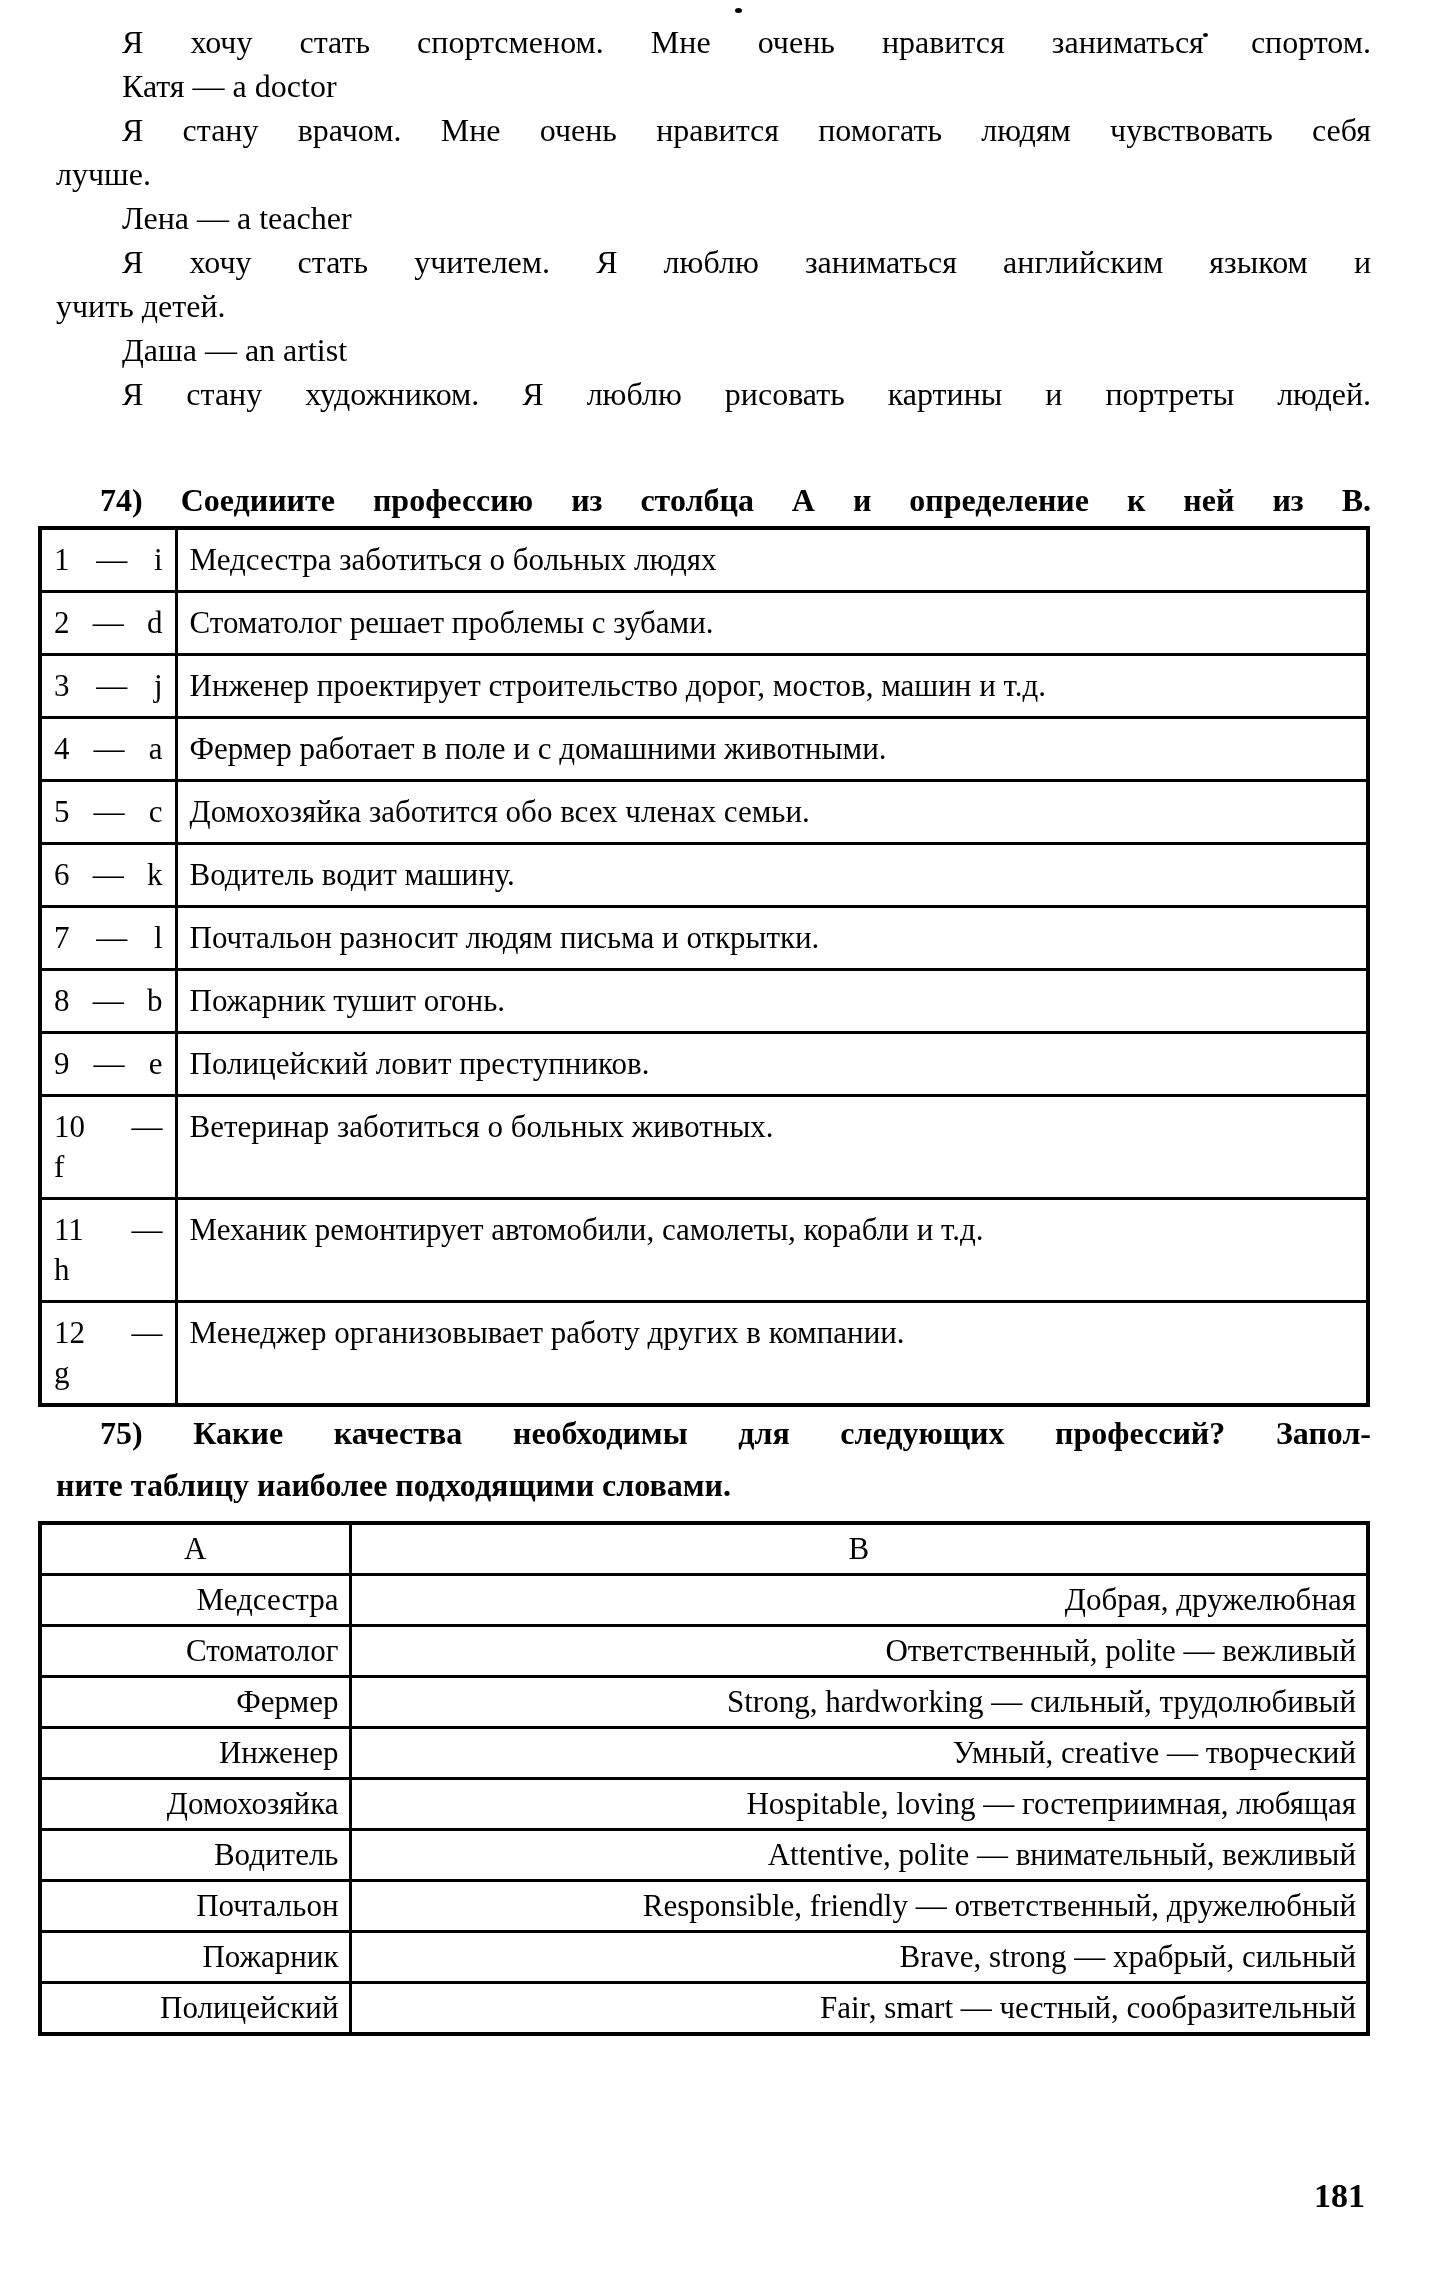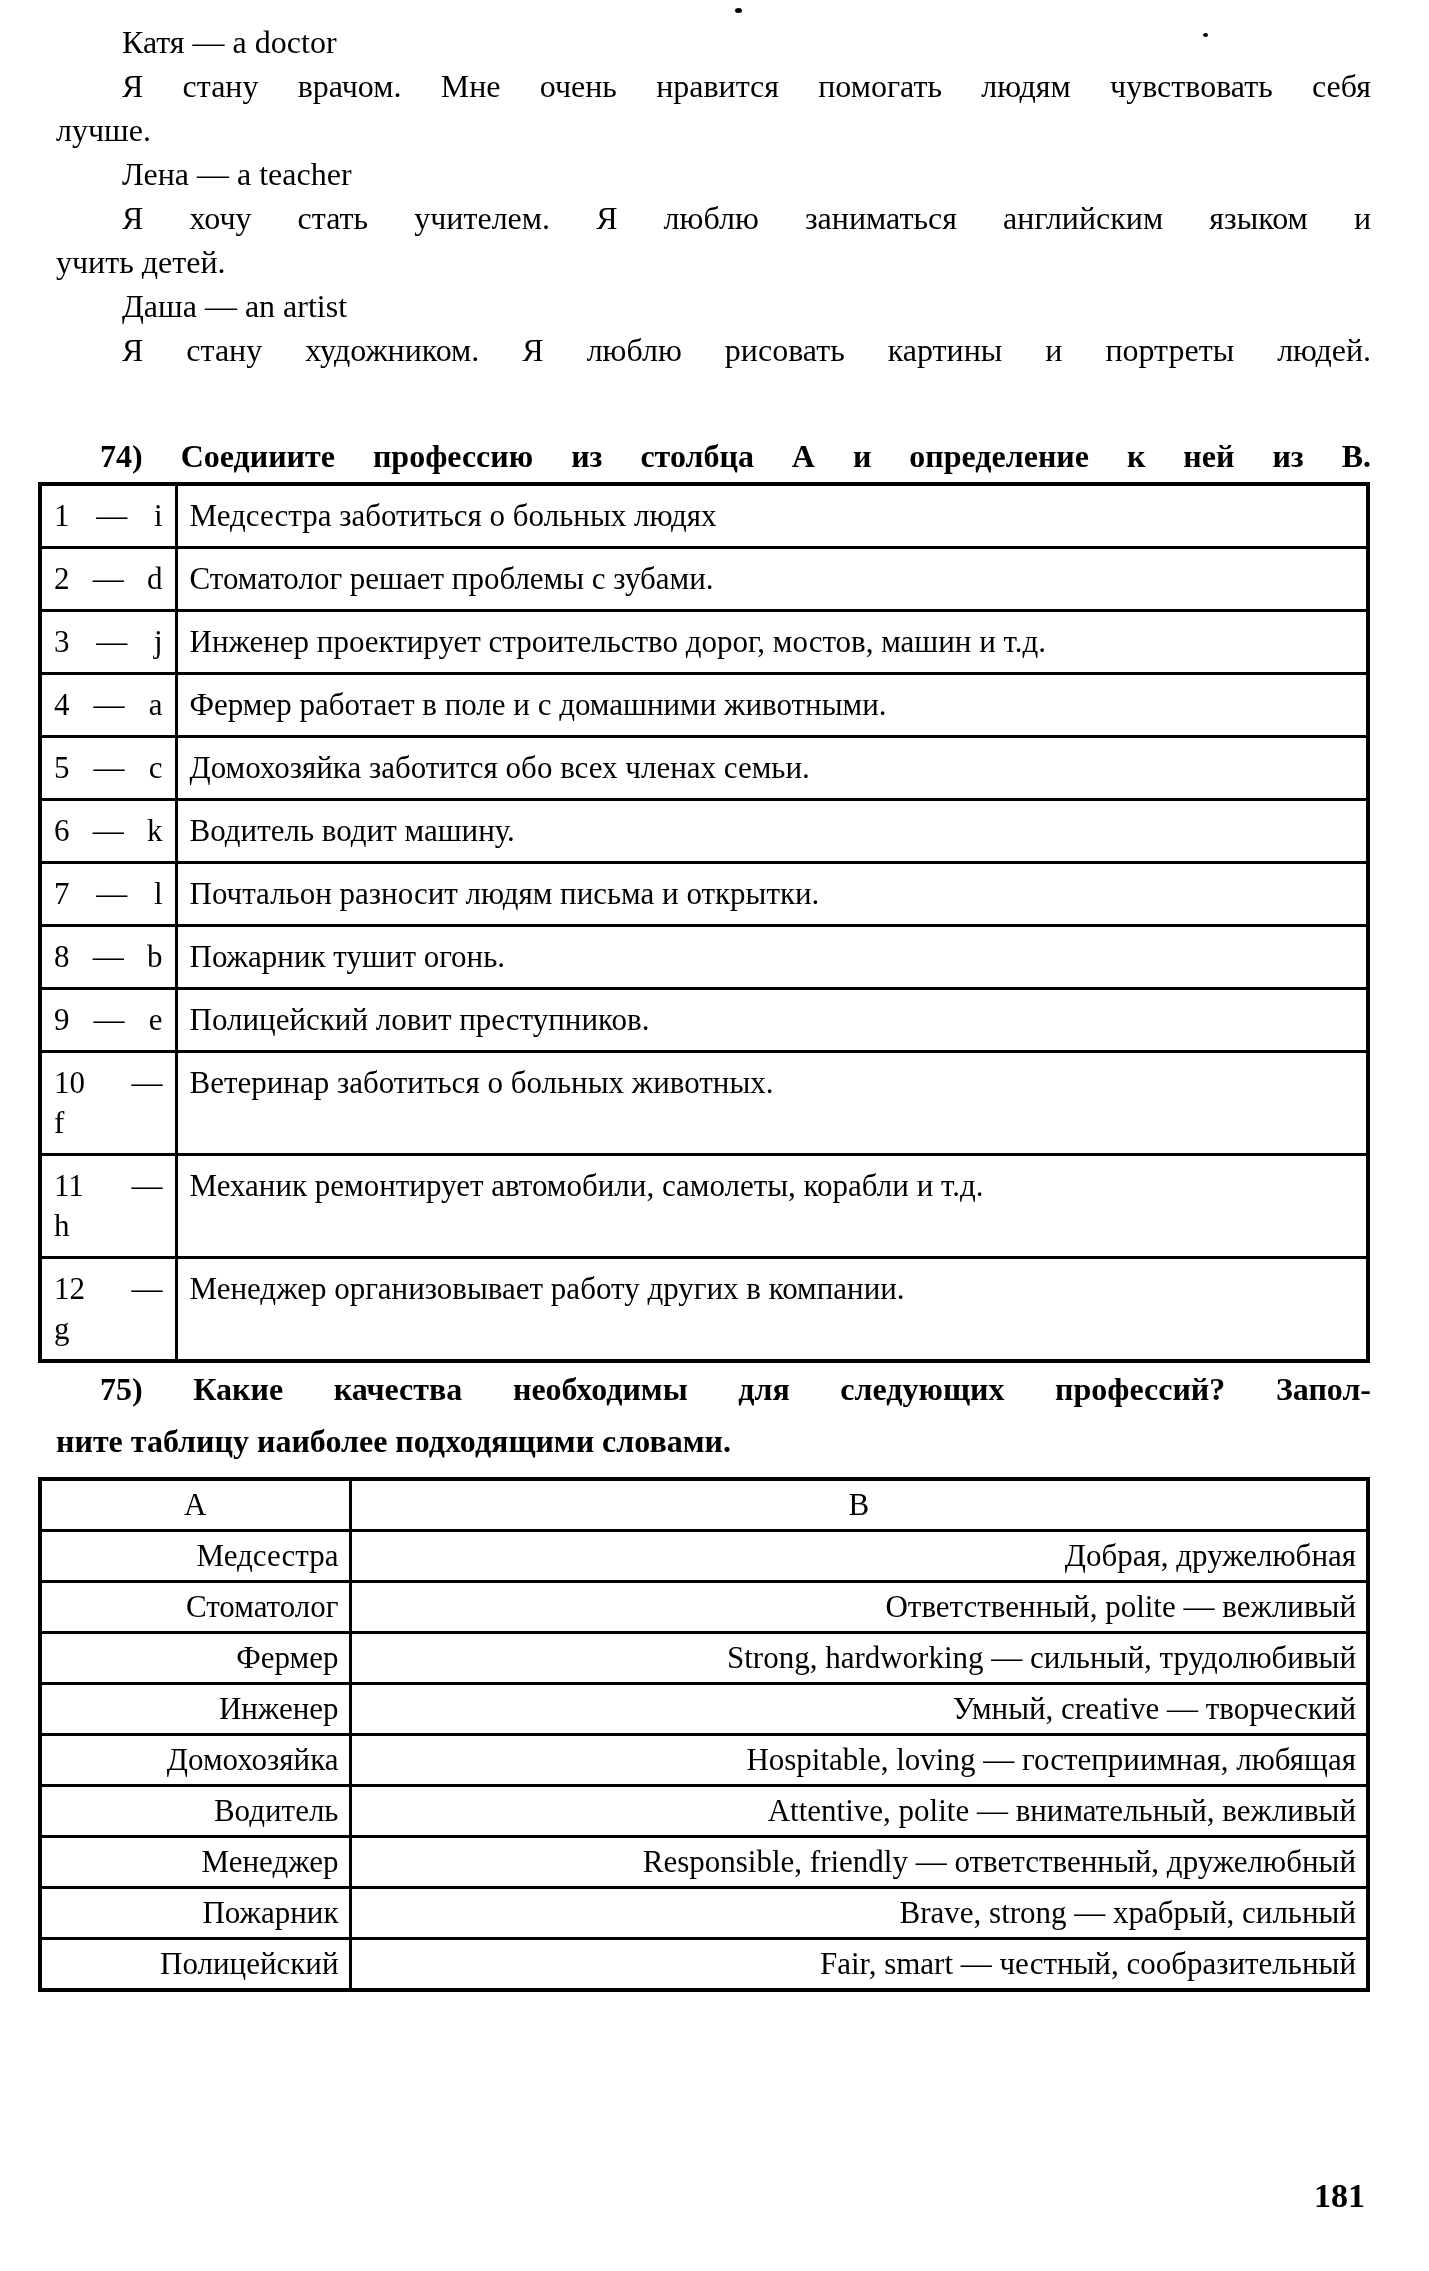--- a/index.html
+++ b/index.html
@@ -60,20 +60,21 @@
   .dot2 { left:1203px; top:33px; width:5px; height:4px; }
 </style>
 </head>
 <body>
 
 <div class="page">
   <span class="dot dot1"></span>
   <span class="dot dot2"></span>
 
   <div class="intro">
+    <div class="line indent just">Я хочу стать спортсменом. Мне очень нравится заниматься спортом.</div>
     <div class="line indent">Катя — a doctor</div>
     <div class="line indent just">Я стану врачом. Мне очень нравится помогать людям чувствовать себя</div>
     <div class="line">лучше.</div>
     <div class="line indent">Лена — a teacher</div>
     <div class="line indent just">Я хочу стать учителем. Я люблю заниматься английским языком и</div>
     <div class="line">учить детей.</div>
     <div class="line indent">Даша — an artist</div>
     <div class="line indent just">Я стану художником. Я люблю рисовать картины и портреты людей.</div>
   </div>
 
@@ -196,21 +197,21 @@
       </tr>
       <tr>
         <td>Домохозяйка</td>
         <td>Hospitable, loving — гостеприимная, любящая</td>
       </tr>
       <tr>
         <td>Водитель</td>
         <td>Attentive, polite — внимательный, вежливый</td>
       </tr>
       <tr>
-        <td>Менеджер</td>
+        <td>Почтальон</td>
         <td>Responsible, friendly — ответственный, дружелюбный</td>
       </tr>
       <tr>
         <td>Пожарник</td>
         <td>Brave, strong — храбрый, сильный</td>
       </tr>
       <tr>
         <td>Полицейский</td>
         <td>Fair, smart — честный, сообразительный</td>
       </tr>

